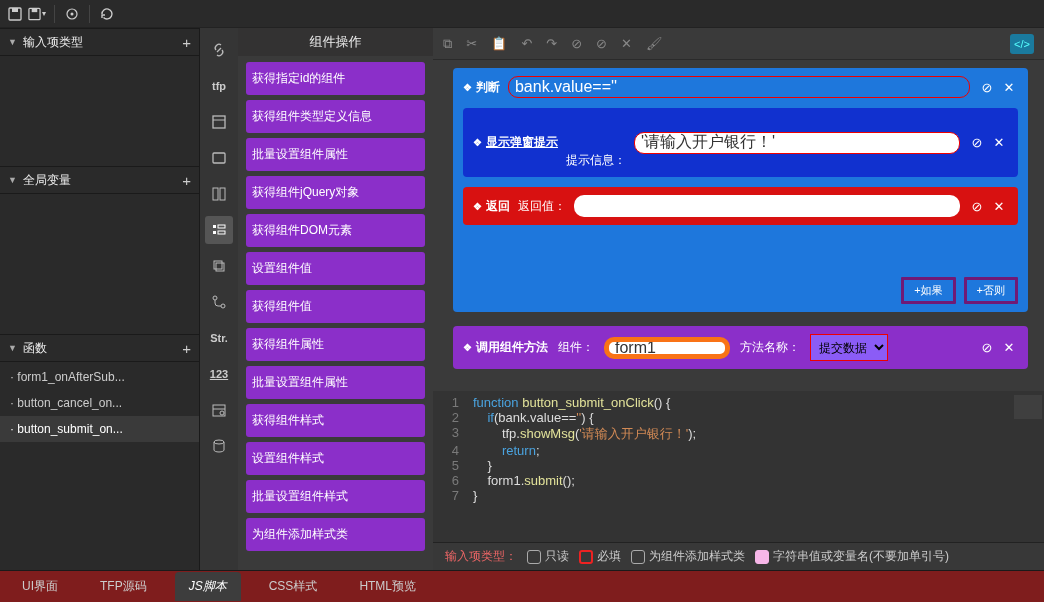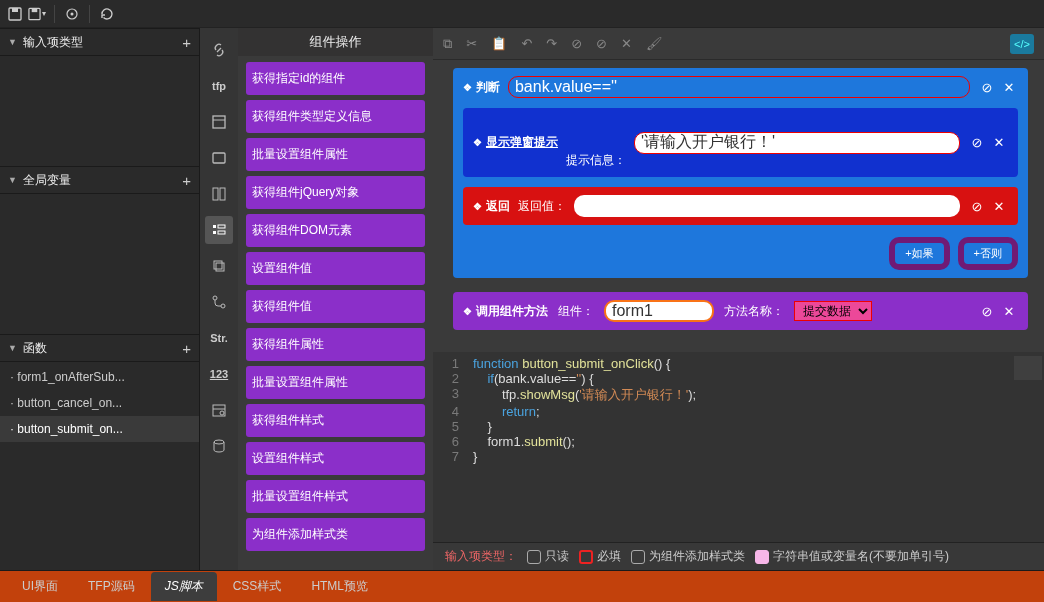--- a/index.html
+++ b/index.html
@@ -55,43 +55,43 @@
 .block-msg { background: #1131cf; border-radius: 4px; padding: 8px 10px; margin: 10px 0; }
 .block-msg .jinput { background: #fff; color: #333; border: 1px solid #e00; }
 .block-msg .mlabel { color:#fff; font-size:12px;margin-top:36px; }
 
 .block-return { background: #d81111; border-radius: 4px; padding: 8px 10px; margin-top: 10px; }
 .block-return .jinput { background: #fff; color: #333; border: none; }
 .block-return .inner-acts .jact { color:#fff; }
 .rlabel{ color:#fff; font-size:12px;}
 
 .judge-footer { display: flex; justify-content: flex-end; gap: 8px; margin-top: 12px; }
-.pill-btn { background: #1e77dc; border: 6px solid #701a75; color: #fff; padding: 3px 10px; border-radius: 10px; font-size: 11px; cursor: pointer; }
+.pill-btn { background: #1e77dc; border: 3px solid #701a75; color: #fff; padding: 3px 10px; border-radius: 1px; font-size: 11px; cursor: pointer; margin-top: 40px; }
 
 .block-call { background: #8b2fc9; border-radius: 4px; padding: 8px 10px; display: flex; align-items: center; gap: 10px; margin-bottom: 14px;}
-.block-call .jinput { background: #fff; color: #333; width: 110px; flex: none; border:2px solid #f97316;}
-.block-call select { background:#ec4899; border:1px solid #e00; height:20px; font-size:12px; padding:0 4px;}
+.block-call .jinput { background: #fff; color: #333; width: 126px; flex: none; border:5px solid #f97316;}
+.block-call select { background:#8b5cf6; border:1px solid #e00; height:27px; font-size:12px; padding:0 4px;}
 .clabel{ color:#fff; font-size:12px;}
 
 .code-area { flex: 1; background: #333; font-family: Consolas, monospace; font-size: 13px; padding: 4px 0; min-height: 120px; position: relative; }
 .code-minimap{ position:absolute; right:2px; top:4px; width:28px; height:24px; background:#555; opacity:.35;}
 .code-line { display: flex; }
 .ln { width: 40px; text-align: right; padding-right: 14px; color: #7a7a7a; user-select: none; }
 .code { white-space: pre; color: #ddd; }
 .kw { color: #4aa3df; }
 .str { color: #d28a55; }
 .fn { color: #e2e29a; }
 
 .footer-row { height: 28px; background: #383838; display: flex; align-items: center; padding: 0 12px; gap: 10px; border-top: 1px solid #222; font-size: 12px;}
 .ftlabel{ color:#e66; font-size:12px;}
 .chk { width: 14px; height: 14px; border: 1px solid #aaa; display: inline-block; border-radius: 3px; vertical-align: middle; margin-right: 4px; }
 .chk.red { border: 2px solid #e22; }
 .chk.pink{ background:#f7b6e8; border-color:#f7b6e8;}
 
-.bottom-tabs { height: 32px; background: #c2410c; display: flex; align-items: center; padding: 0 8px; gap: 2px; border-top:1px solid #1a1a1a; }
+.bottom-tabs { height: 32px; background: #7f1d1d; display: flex; align-items: center; padding: 0 8px; gap: 14px; border-top:1px solid #1a1a1a; }
 .btab { padding: 6px 14px; color: #ccc; font-size: 12px; cursor: pointer; border-radius:4px 4px 0 0;}
 .btab.active { background: #3d3d3d; color: #fff; font-style: italic; }
 </style>
 </head>
 <body>
 
 <div class="topbar">
   <span class="topbar-icon">
     <svg width="14" height="14" viewBox="0 0 14 14">
         <rect x="1" y="1" width="12" height="12" rx="1" fill="none" stroke="#ccc" stroke-width="1.3"></rect>

